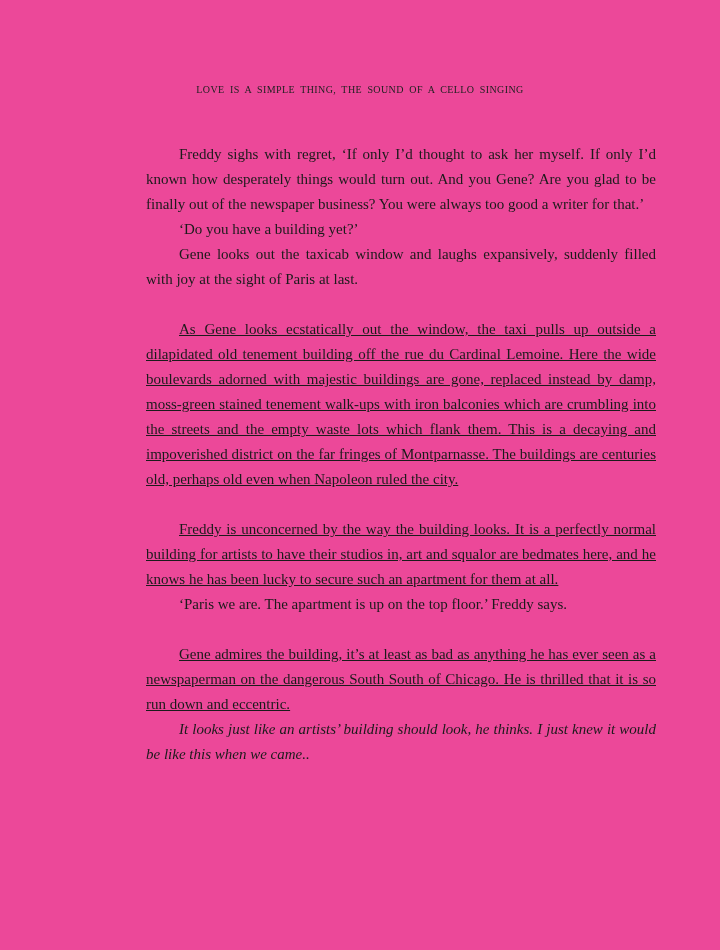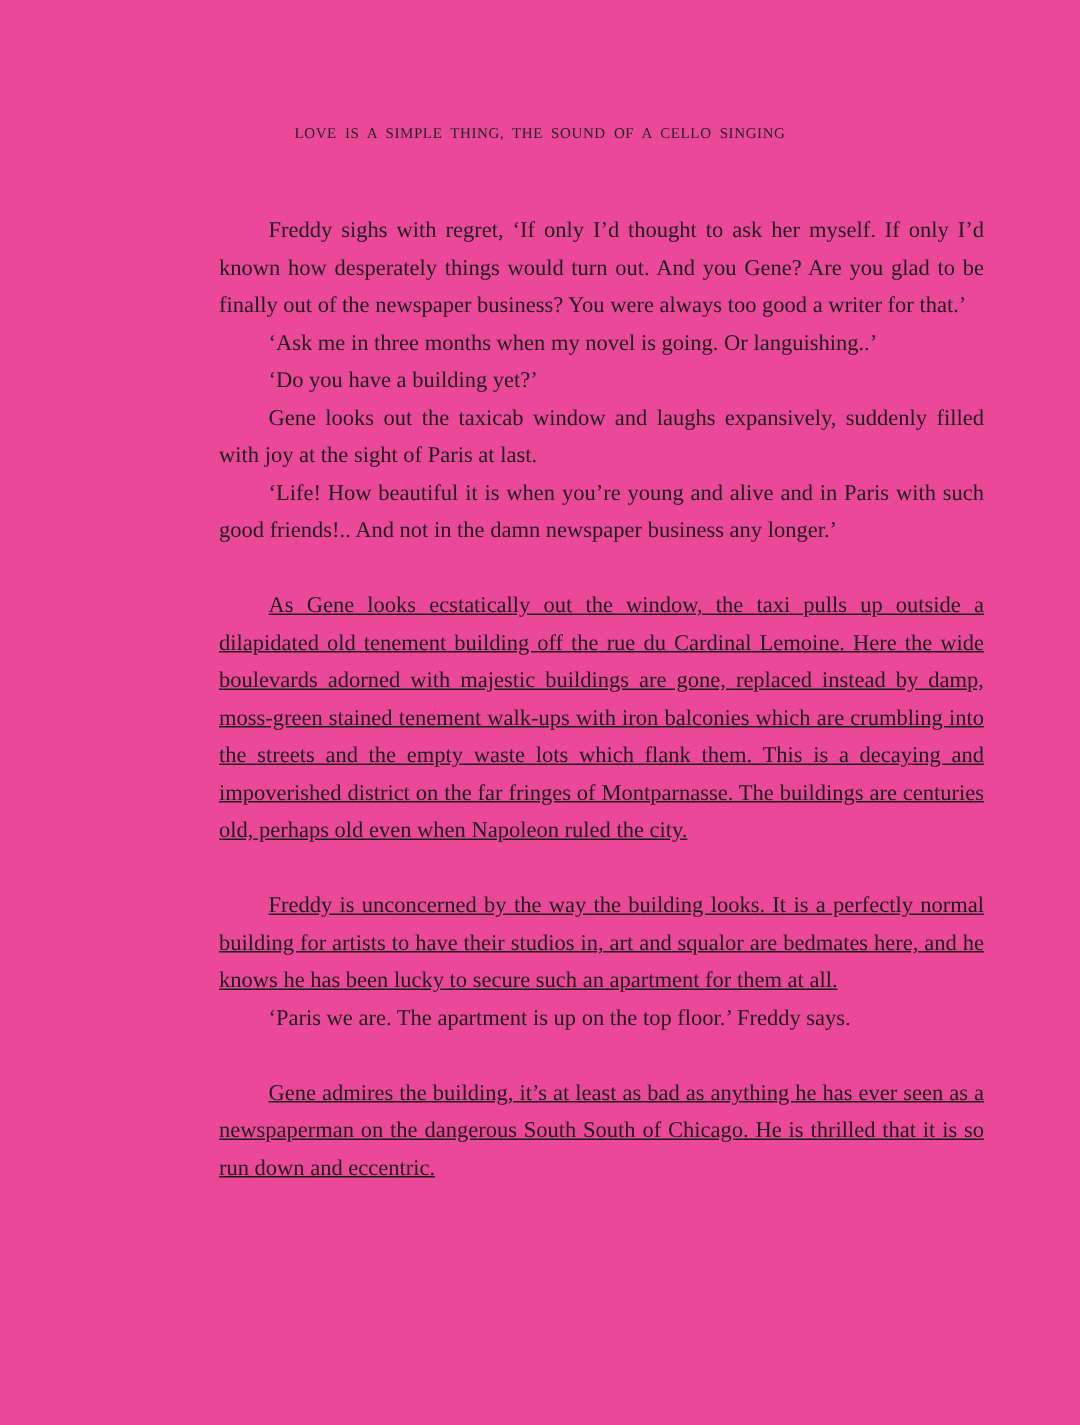--- a/index.html
+++ b/index.html
@@ -51,22 +51,21 @@
     font-style: italic;
   }
 </style>
 </head>
 <body>
 
 <div class="page">
   <div class="running-header">LOVE IS A SIMPLE THING, THE SOUND OF A CELLO SINGING</div>
   <div class="body-text" id="body-container">
       <p>Freddy sighs with regret, ‘If only I’d thought to ask her myself. If only I’d known how desperately things would turn out. And you Gene? Are you glad to be finally out of the newspaper business? You were always too good a writer for that.’</p>
-      <p>‘Ask me in three months when my novel is going. Or languishing..’</p>
       <p>‘Do you have a building yet?’</p>
       <p>Gene looks out the taxicab window and laughs expansively, suddenly filled with joy at the sight of Paris at last.</p>
-      <p>‘Life! How beautiful it is when you’re young and alive and in Paris with such good friends!.. And not in the damn newspaper business any longer.’</p>
       <p class="space-before">As Gene looks ecstatically out the window, the taxi pulls up outside a dilapidated old tenement building off the rue du Cardinal Lemoine. Here the wide boulevards adorned with majestic buildings are gone, replaced instead by damp, moss-green stained tenement walk-ups with iron balconies which are crumbling into the streets and the empty waste lots which flank them. This is a decaying and impoverished district on the far fringes of Montparnasse. The buildings are centuries old, perhaps old even when Napoleon ruled the city.</p>
       <p class="space-before">Freddy is unconcerned by the way the building looks. It is a perfectly normal building for artists to have their studios in, art and squalor are bedmates here, and he knows he has been lucky to secure such an apartment for them at all.</p>
       <p>‘Paris we are. The apartment is up on the top floor.’ Freddy says.</p>
       <p class="space-before">Gene admires the building, it’s at least as bad as anything he has ever seen as a newspaperman on the dangerous South South of Chicago. He is thrilled that it is so run down and eccentric.</p>
+      <p class="italic">It looks just like an artists’ building should look, he thinks. I just knew it would be like this when we came..</p>
     </div>
 </div>
 
 </body></html>

